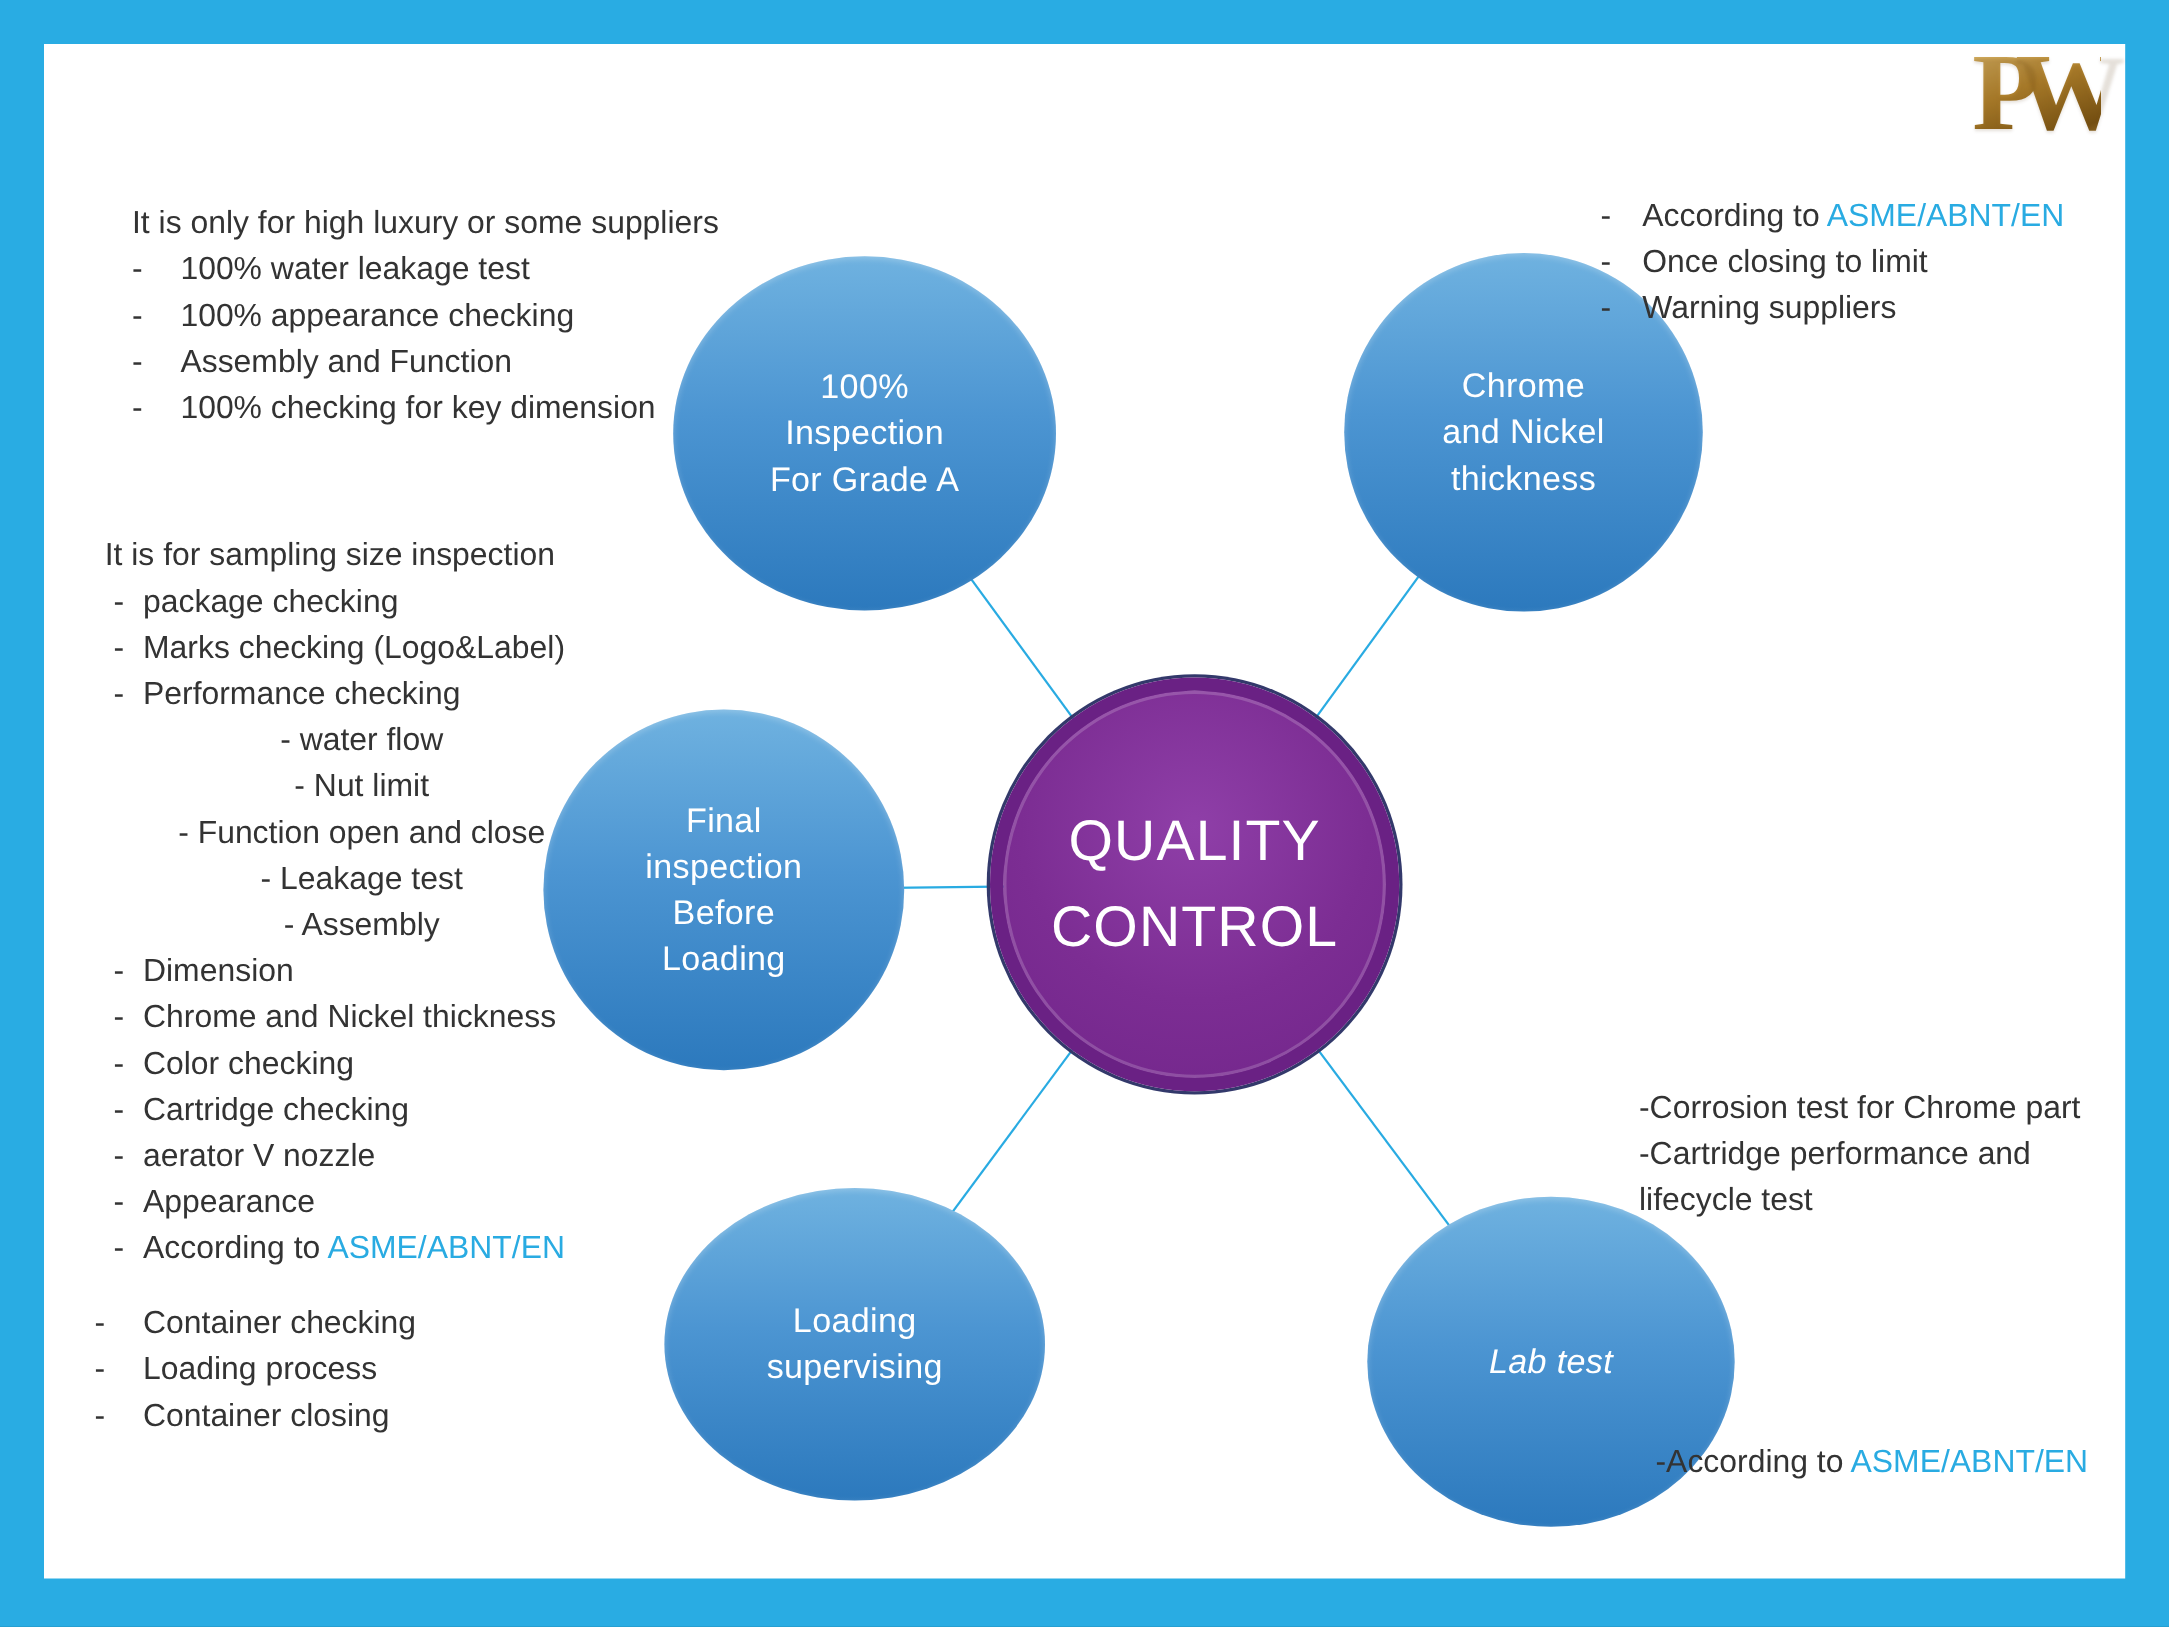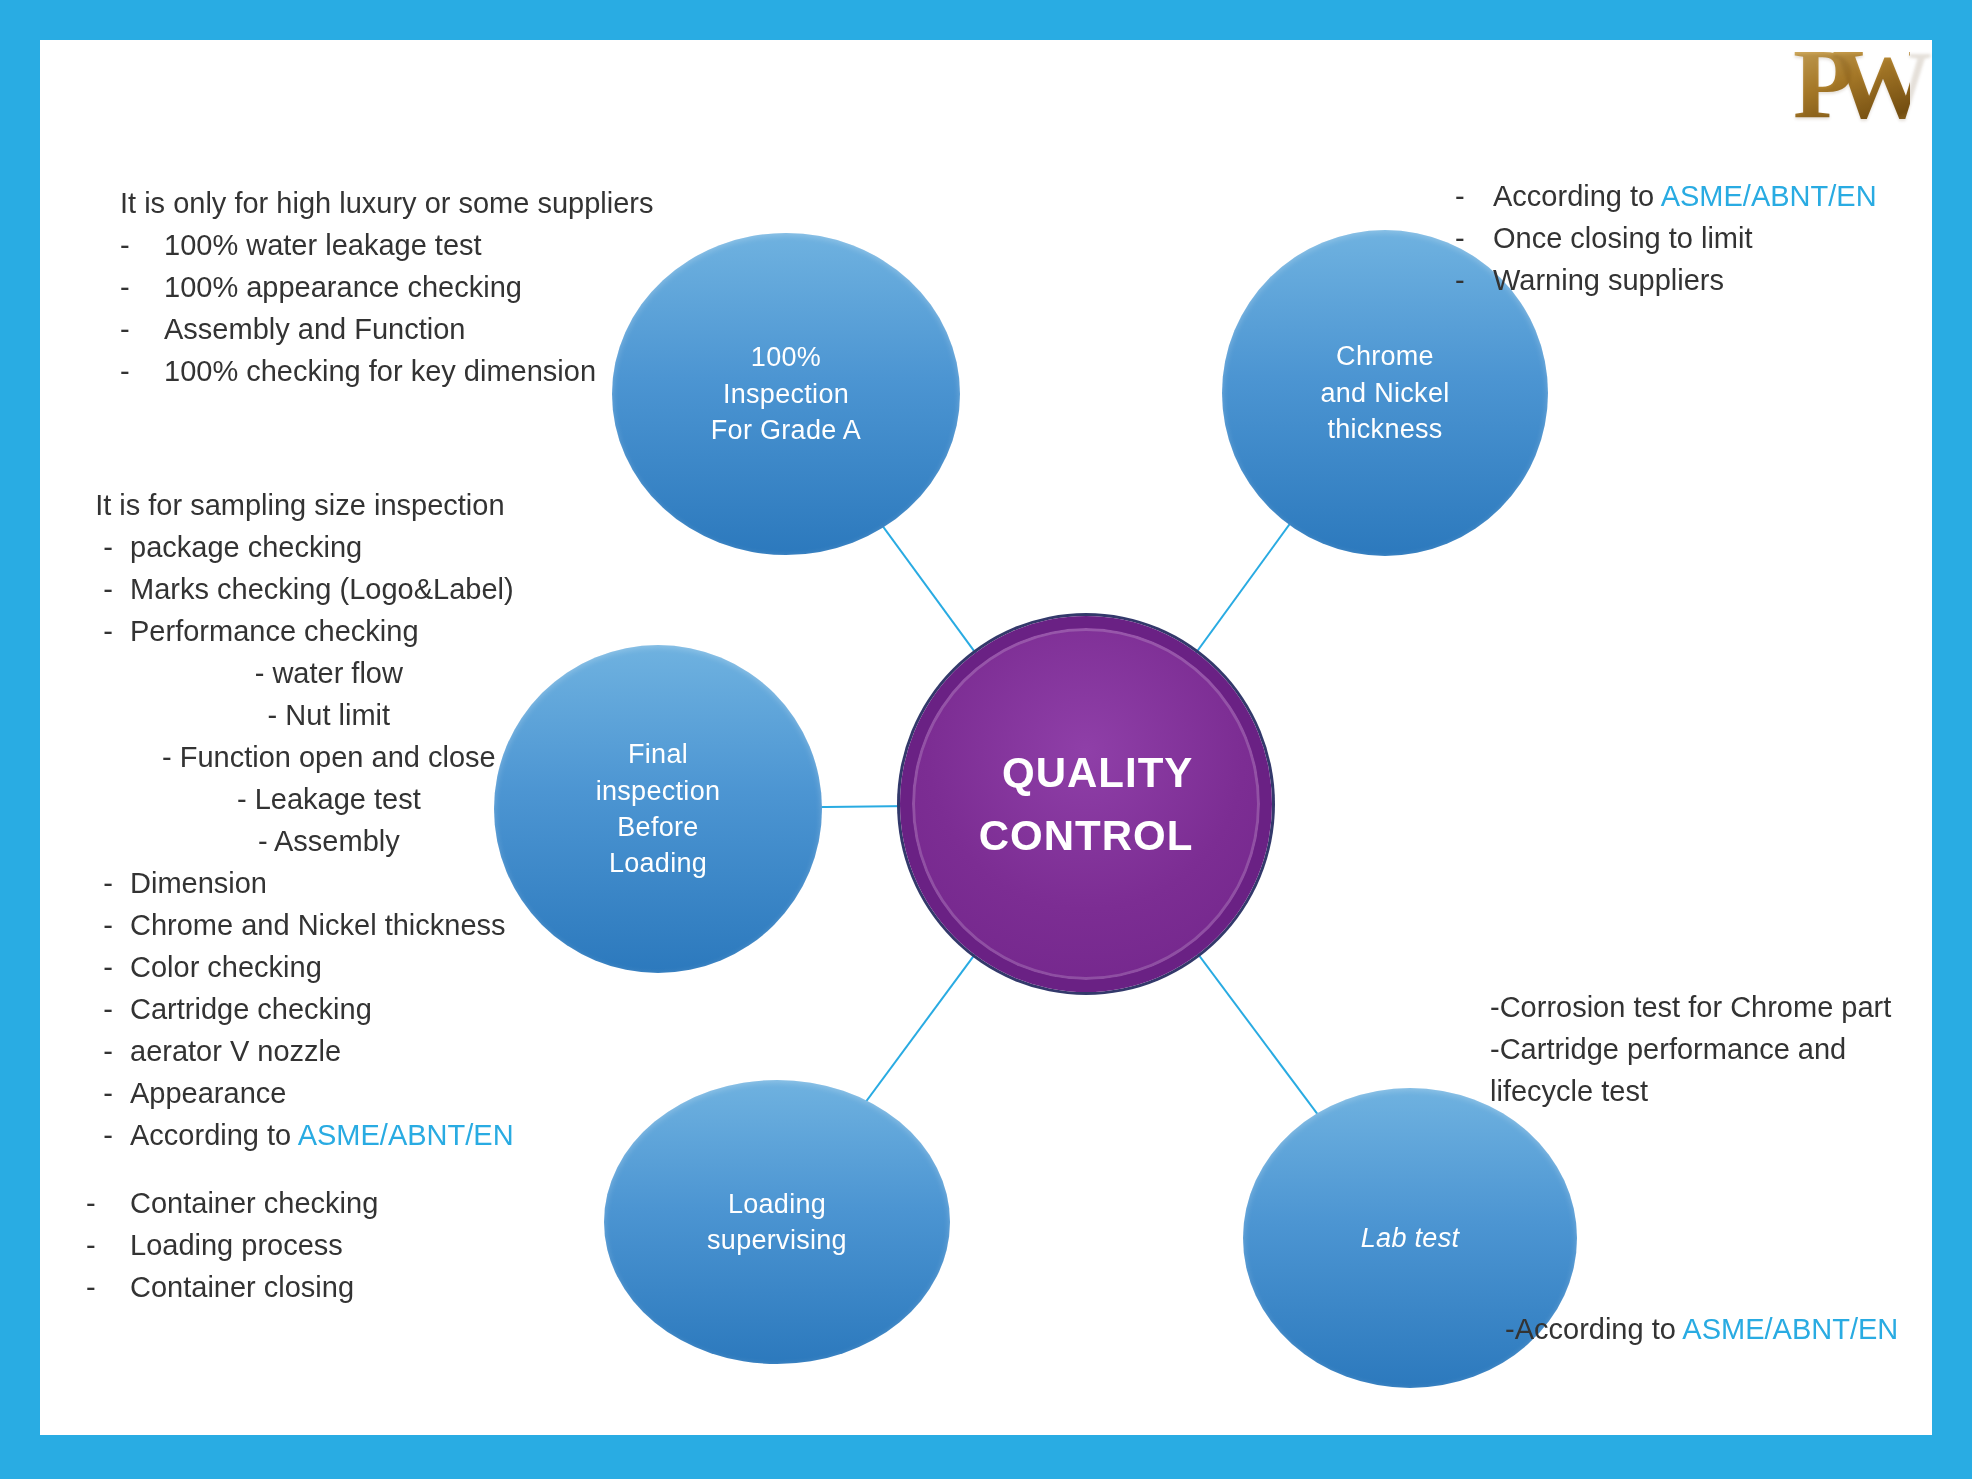--- a/index.html
+++ b/index.html
@@ -24,46 +24,45 @@
   
   .circle {
     position:absolute;
     border-radius:50%;
     display:flex; align-items:center; justify-content:center;
     text-align:center;
     color:#ffffff;
   }
   .circle .label {
     white-space:pre-line;
-    font-size:27px;
+    font-size:31px;
     line-height:1.35;
     letter-spacing:0.3px;
   }
   .blue {
     background:linear-gradient(180deg,#6FB2E0 0%,#4C95D2 45%,#2C79BD 100%);
     box-shadow:inset 0 2px 6px rgba(255,255,255,0.25);
   }
   .c-inspection { left:612px; top:233px; width:348px; height:322px; }
   .c-chrome     { left:1222px; top:230px; width:326px; height:326px; }
   .c-final      { left:494px;  top:645px; width:328px; height:328px; }
   .c-loading    { left:604px;  top:1080px; width:346px; height:284px; }
   .c-lab        { left:1243px; top:1088px; width:334px; height:300px;font-style:italic; }
 
   .c-center {
     left:900px; top:616px; width:372px; height:376px;
     background:radial-gradient(circle at 50% 35%, #8F3FA8 0%, #7C2D93 55%, #71258A 100%);
     border:12px solid #6A2184;
     box-shadow:0 0 0 3px #33396B, inset 0 0 0 3px rgba(255,255,255,0.18);
   }
   .c-center .label {
-    font-size:42px;
-    font-weight:bold;
+    font-size:52px;
+    font-weight:normal;
     line-height:1.5;
     letter-spacing:1px;
-    text-align:right;
   }
 
   
   .note {
     position:absolute;
     color:#333333;
     font-size:29px;
     line-height:42px;
     white-space:nowrap;
   }

